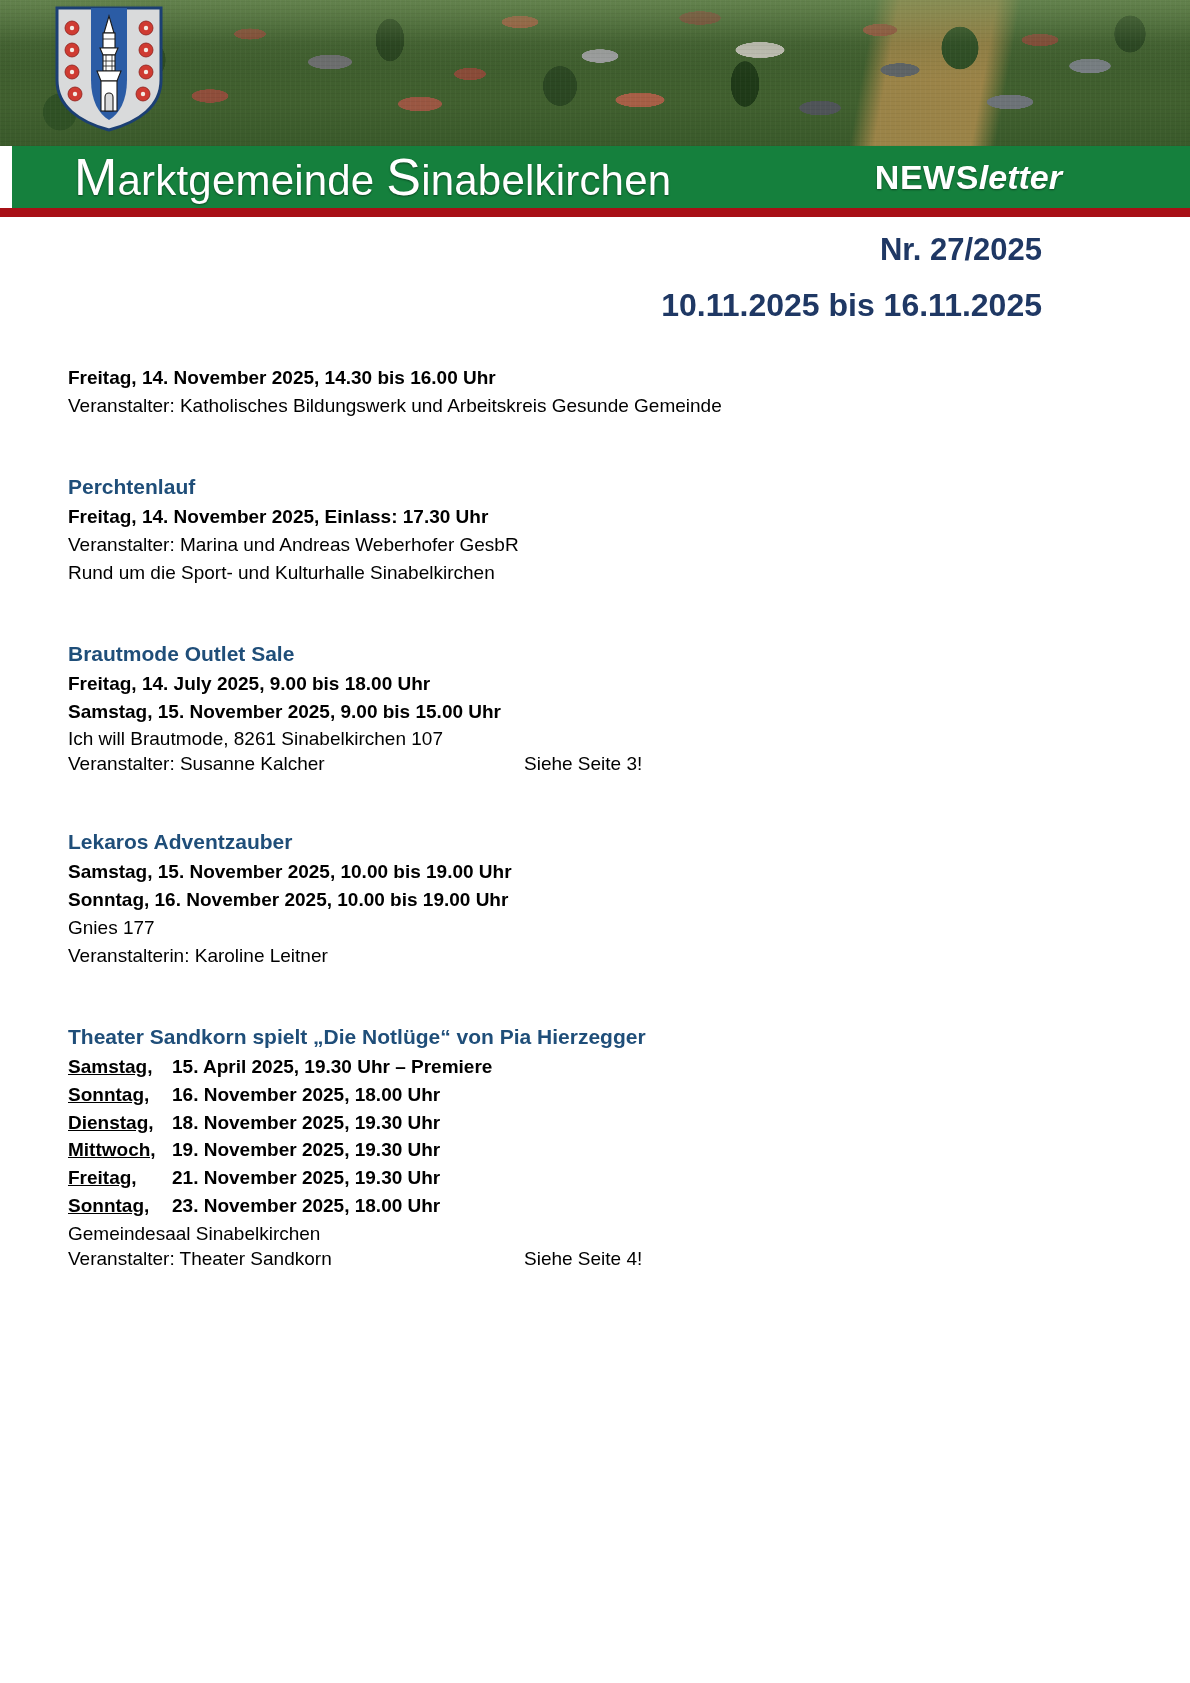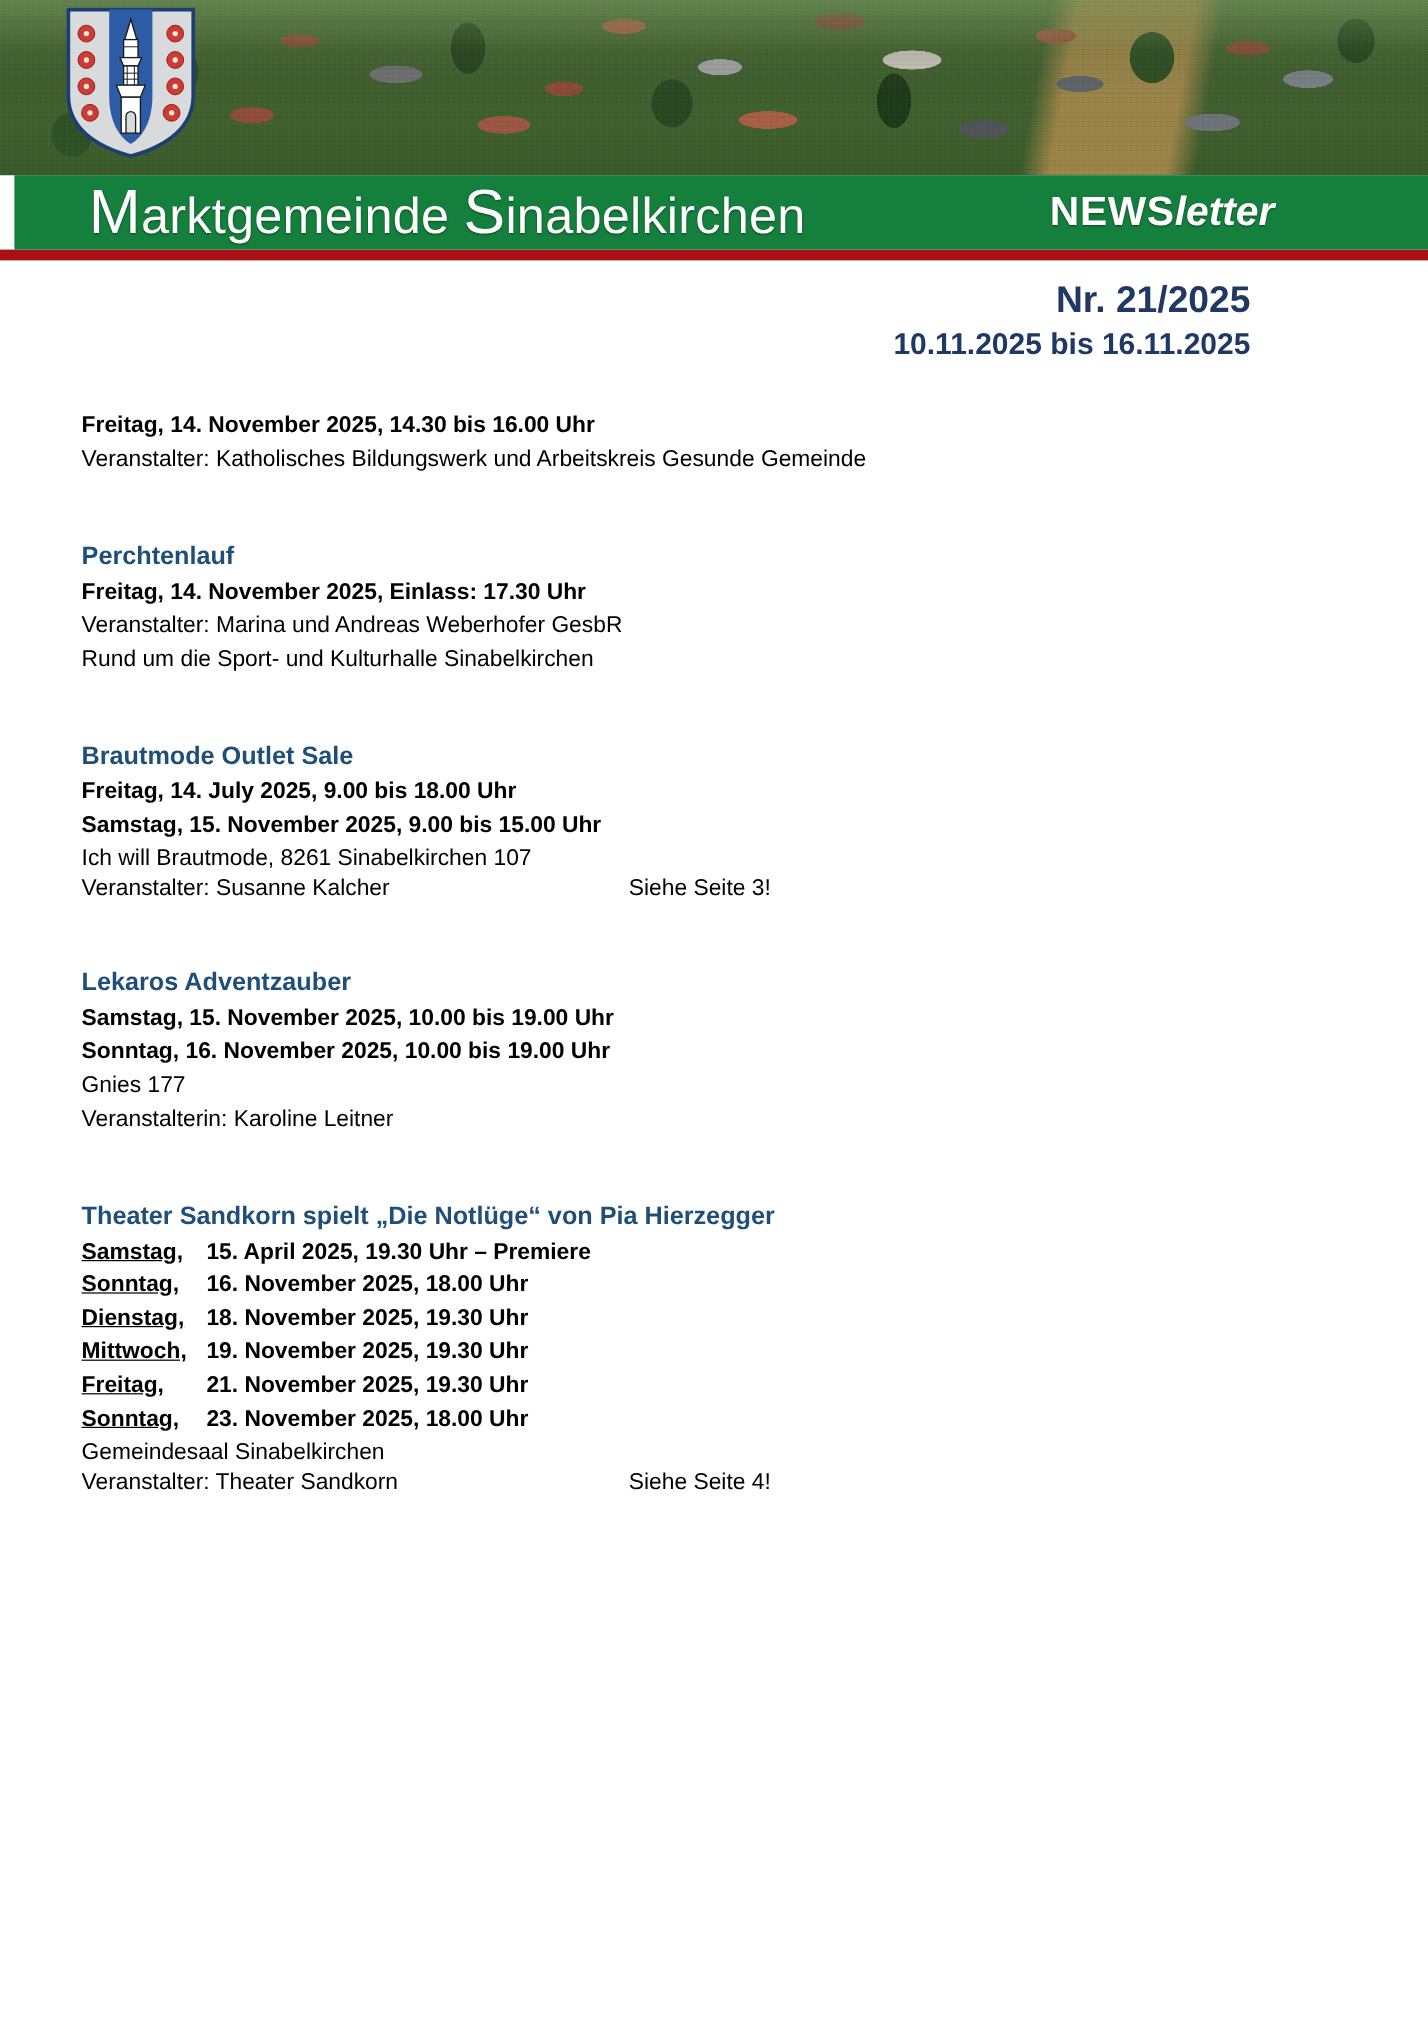--- a/index.html
+++ b/index.html
@@ -128,24 +128,24 @@
     padding-right: 148px;
     padding-top: 14px;
     color: #1f3864;
   }
   .issue-no {
     font-size: 31px;
     font-weight: 700;
     line-height: 1.25;
   }
   .issue-range {
-    font-size: 25px;
+    font-size: 32px;
     font-weight: 700;
     line-height: 1.3;
-    margin-top: 1px;
+    margin-top: 15px;
   }
 
   
   .events {
     padding-left: 68px;
     padding-top: 38px;
   }
   .event { margin-bottom: 52px; }
   .event-title {
     color: #1f4e79;
@@ -247,21 +247,21 @@
   <div class="title-main">
     <span class="cap">M</span><span>arktgemeinde </span><span class="cap">S</span><span>inabelkirchen</span>
   </div>
   <div class="title-news">
     <span class="news">NEWS</span><span class="letter">letter</span>
   </div>
 </div>
 <div class="redrule"></div>
 
 <div class="issue">
-  <div class="issue-no">Nr. 21/2025</div>
+  <div class="issue-no">Nr. 27/2025</div>
   <div class="issue-range">10.11.2025 bis 16.11.2025</div>
 </div>
 
 <div class="events">
 
   <div class="event">
     <div class="event-when">Freitag, 14. November 2025, 14.30 bis 16.00 Uhr</div>
     <div class="event-line">Veranstalter: Katholisches Bildungswerk und Arbeitskreis Gesunde Gemeinde</div>
   </div>
 

